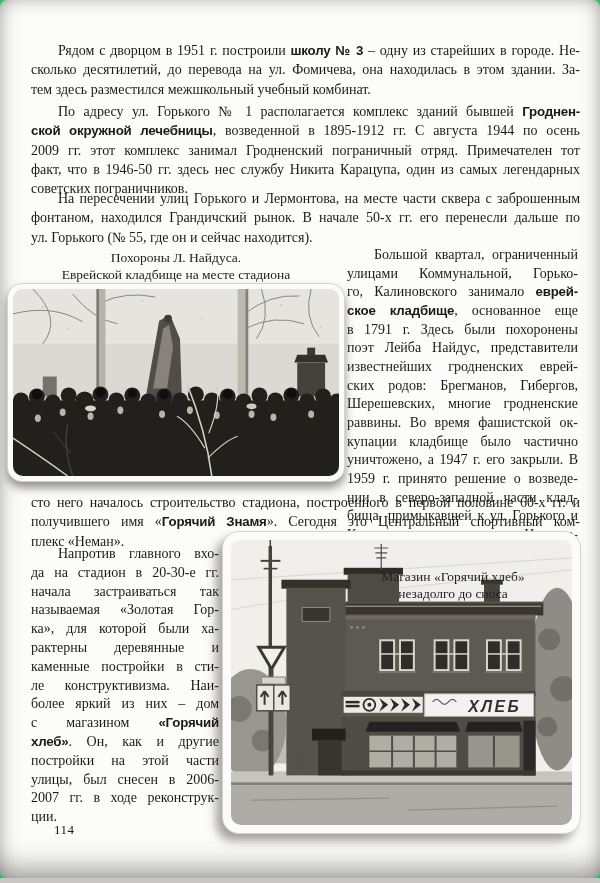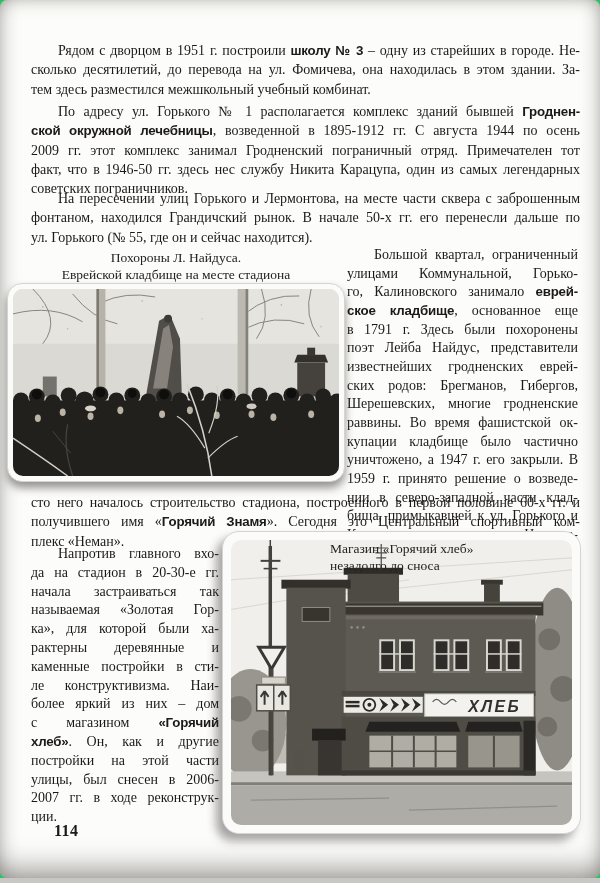--- a/index.html
+++ b/index.html
@@ -15,28 +15,28 @@
   .line{text-align:justify;text-align-last:justify;white-space:normal;}
   .line:last-child{text-align-last:left;}
   [data-last="justify"] .line:last-child{text-align-last:justify;}
   .indent .line:first-child{text-indent:27px;}
   b{font-family:"Liberation Sans","DejaVu Sans",sans-serif;font-weight:700;font-size:.95em;letter-spacing:-.2px;}
   .col{position:absolute;font-size:14px;}
   #col-cemetery{left:347px;top:246px;width:231px;line-height:18.65px;}
   #col-golden{left:31px;top:545px;width:188px;line-height:18.8px;}
   .caption{position:absolute;font-size:13.5px;line-height:16.5px;color:#242220;z-index:3;}
   #cap-funeral{left:7px;top:250px;width:338px;text-align:center;}
-  #cap-bread{left:330px;top:541px;width:246px;text-align:left;}
+  #cap-bread{left:330px;top:569px;width:246px;text-align:center;}
   .photo-card{position:absolute;background:#fbfbf9;border:1px solid #d6d4d0;box-sizing:border-box;}
   #card-funeral{left:7px;top:283px;width:338px;height:199px;border-radius:15px;padding:5px;
                 box-shadow:0 6px 9px rgba(45,43,40,.5);}
   #card-bread{left:222px;top:531px;width:359px;height:303px;border-radius:17px;padding:8px;
               box-shadow:-6px 7px 10px rgba(45,43,40,.42);}
   .photo-card svg{width:100%;height:100%;display:block;border-radius:10px;}
-  #page-number{position:absolute;left:54px;top:822px;font-size:16px;font-weight:700;letter-spacing:.5px;}
+  #page-number{position:absolute;left:54px;top:822px;font-size:13px;font-weight:400;letter-spacing:.5px;}
 </style>
 </head>
 <body>
 
 <div class="stage">
   <div class="page">
 
     <div class="para indent" style="top:41px">
         <div class="line"><span>Рядом с дворцом в 1951 г. построили </span><b>школу № 3</b><span> – одну из старейших в городе. Не-</span></div>
         <div class="line"><span>сколько десятилетий, до перевода на ул. Фомичева, она находилась в этом здании. За-</span></div>

